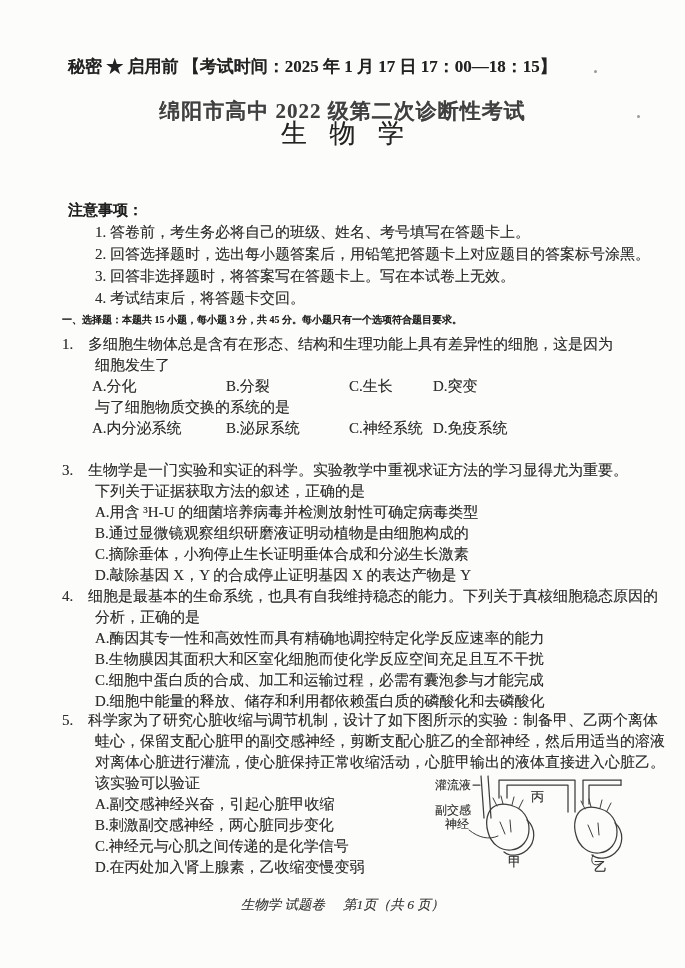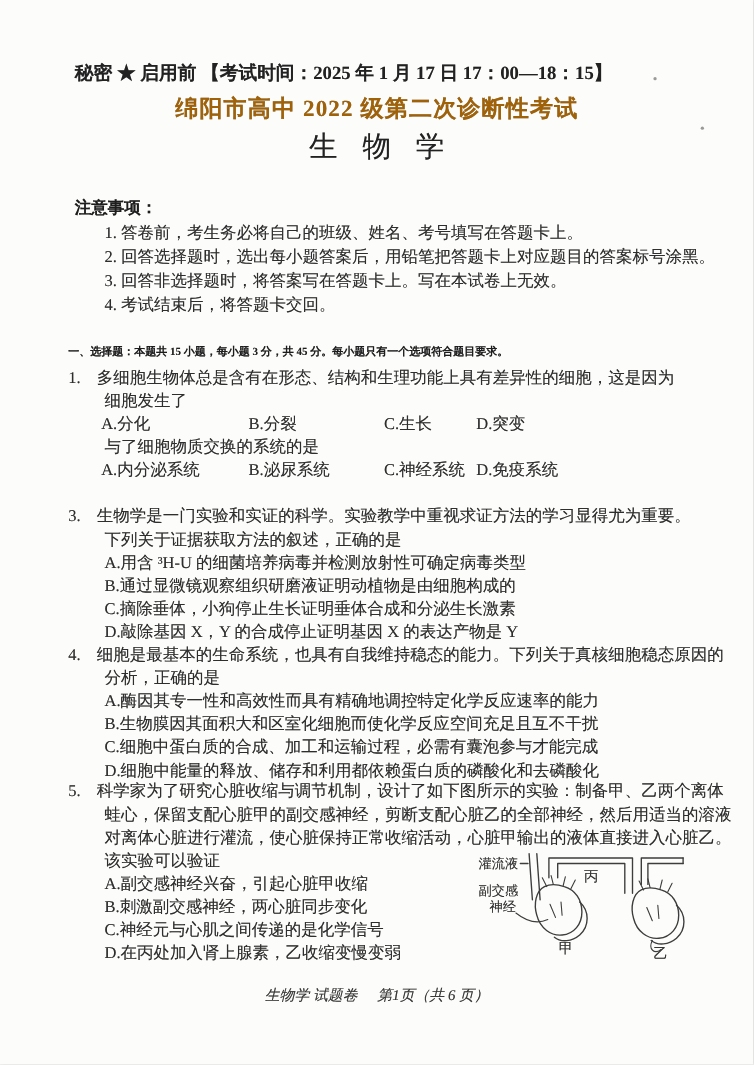--- a/index.html
+++ b/index.html
@@ -3,24 +3,24 @@
 <meta charset="utf-8">
 <style>
   html,body{margin:0;padding:0;background:#e8e8e8;}
   .page{
     position:relative;width:685px;height:968px;background:#fcfcfa;
     font-family:"Liberation Serif","DejaVu Serif",serif;color:#2e2e2e;
     overflow:hidden;box-shadow:0 0 4px rgba(0,0,0,.25);
     text-shadow:0 0 .4px rgba(40,40,40,.45);
   }
   .secret{position:absolute;left:68px;top:55px;font-size:17px;font-weight:bold;white-space:nowrap;color:#222;}
-  .title{position:absolute;left:0;top:84px;width:100%;text-align:center;font-size:21px;font-weight:bold;letter-spacing:1px;color:#a16207;white-space:nowrap;}
+  .title{position:absolute;left:0;top:97px;width:100%;text-align:center;font-size:21px;font-weight:bold;letter-spacing:1px;color:#404040;white-space:nowrap;}
   .subject{position:absolute;left:0;top:116px;width:100%;text-align:center;font-size:26px;word-spacing:16px;color:#222;white-space:nowrap;}
   .notice{position:absolute;left:68px;top:179px;width:560px;font-size:15px;line-height:22px;}
-  .notice-head{font-weight:bold;color:#1d1d1d;}
+  .notice-head{font-weight:bold;color:#1d1d1d;margin-top:20px;}
   .nline{white-space:nowrap;}
   .nline.ind{padding-left:27px;}
   .section-head{position:absolute;left:62px;top:313px;width:590px;font-size:10px;font-weight:bold;color:#1d1d1d;white-space:nowrap;}
   .q{position:absolute;left:62px;width:590px;font-size:15px;line-height:21px;}
   .q1{top:334px;} .q2{top:397px;} .q3{top:460px;} .q4{top:586px;} .q5{top:710px;}
   .qline{white-space:nowrap;}
   .qline .qnum{display:inline-block;width:26px;}
   .qline.cont{padding-left:33px;}
   .opts-row{padding-left:30px;white-space:nowrap;}
   .opt{display:inline-block;}

